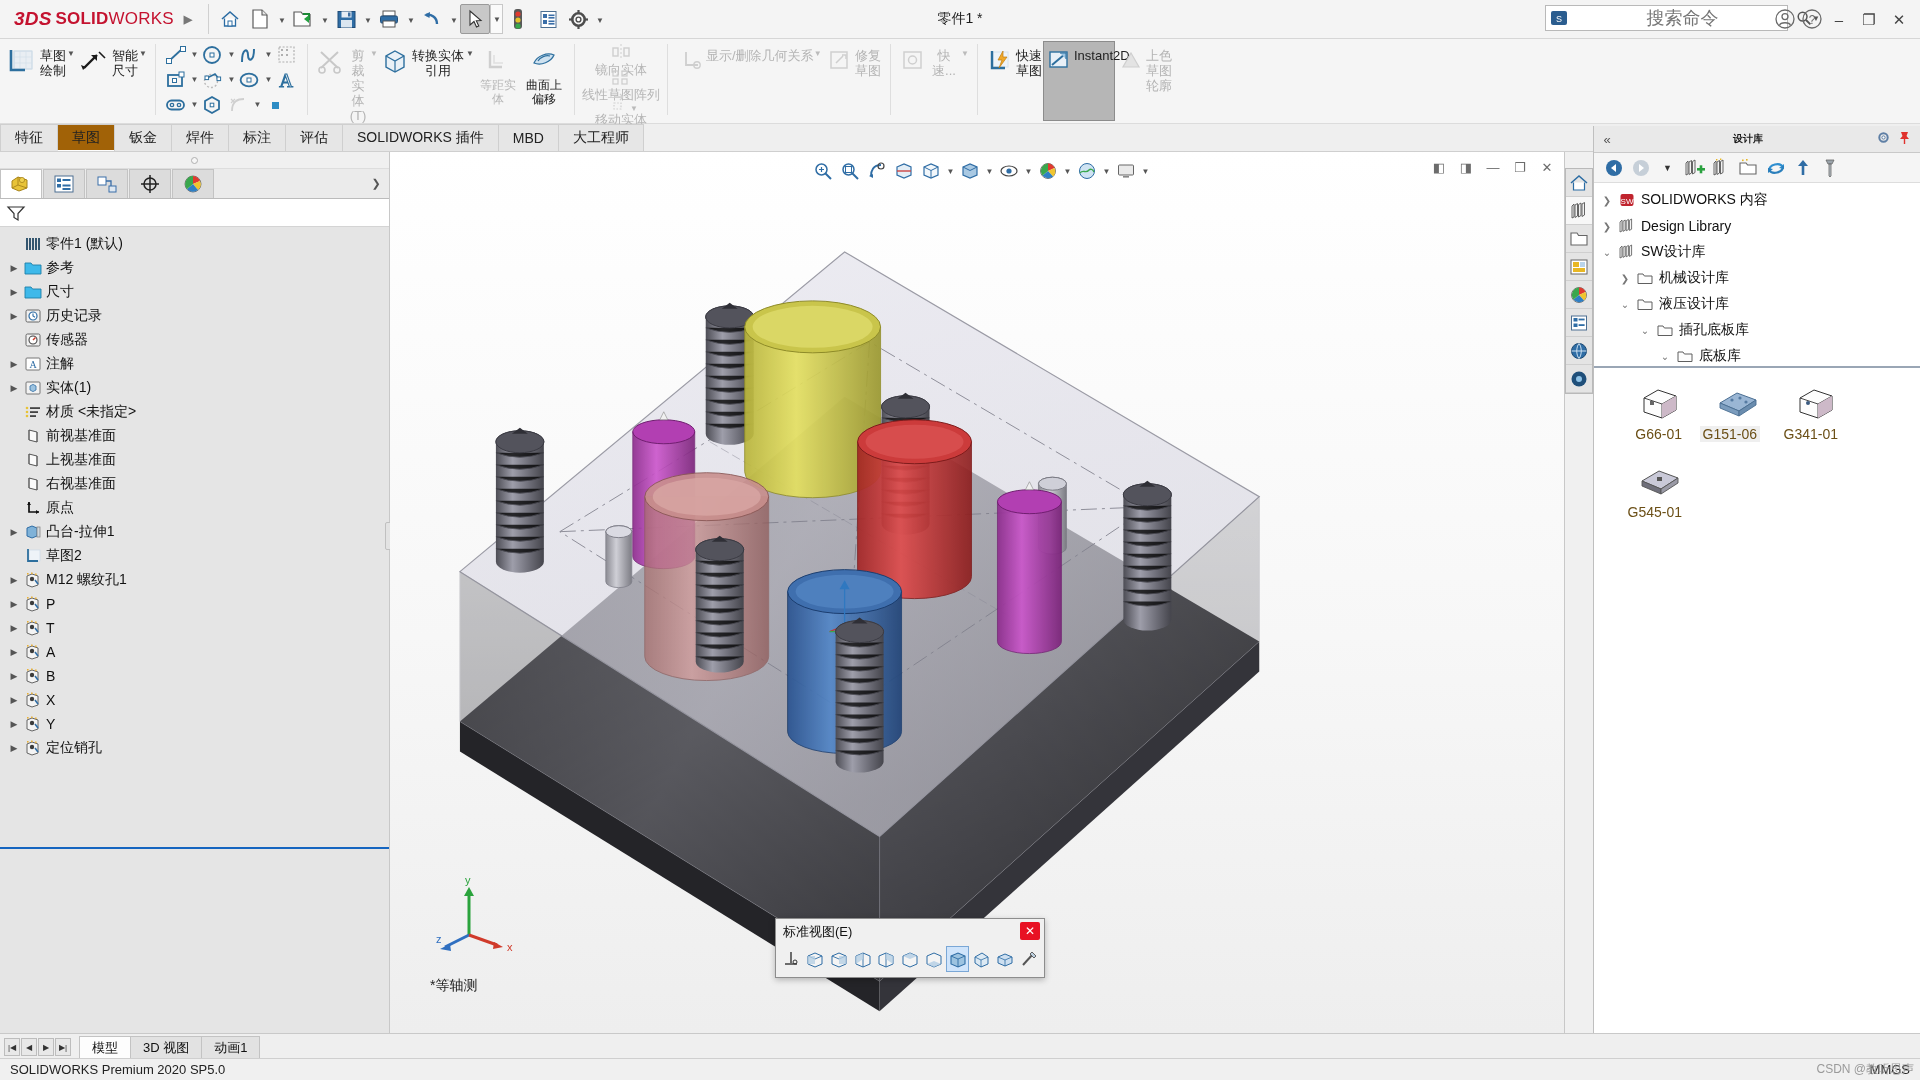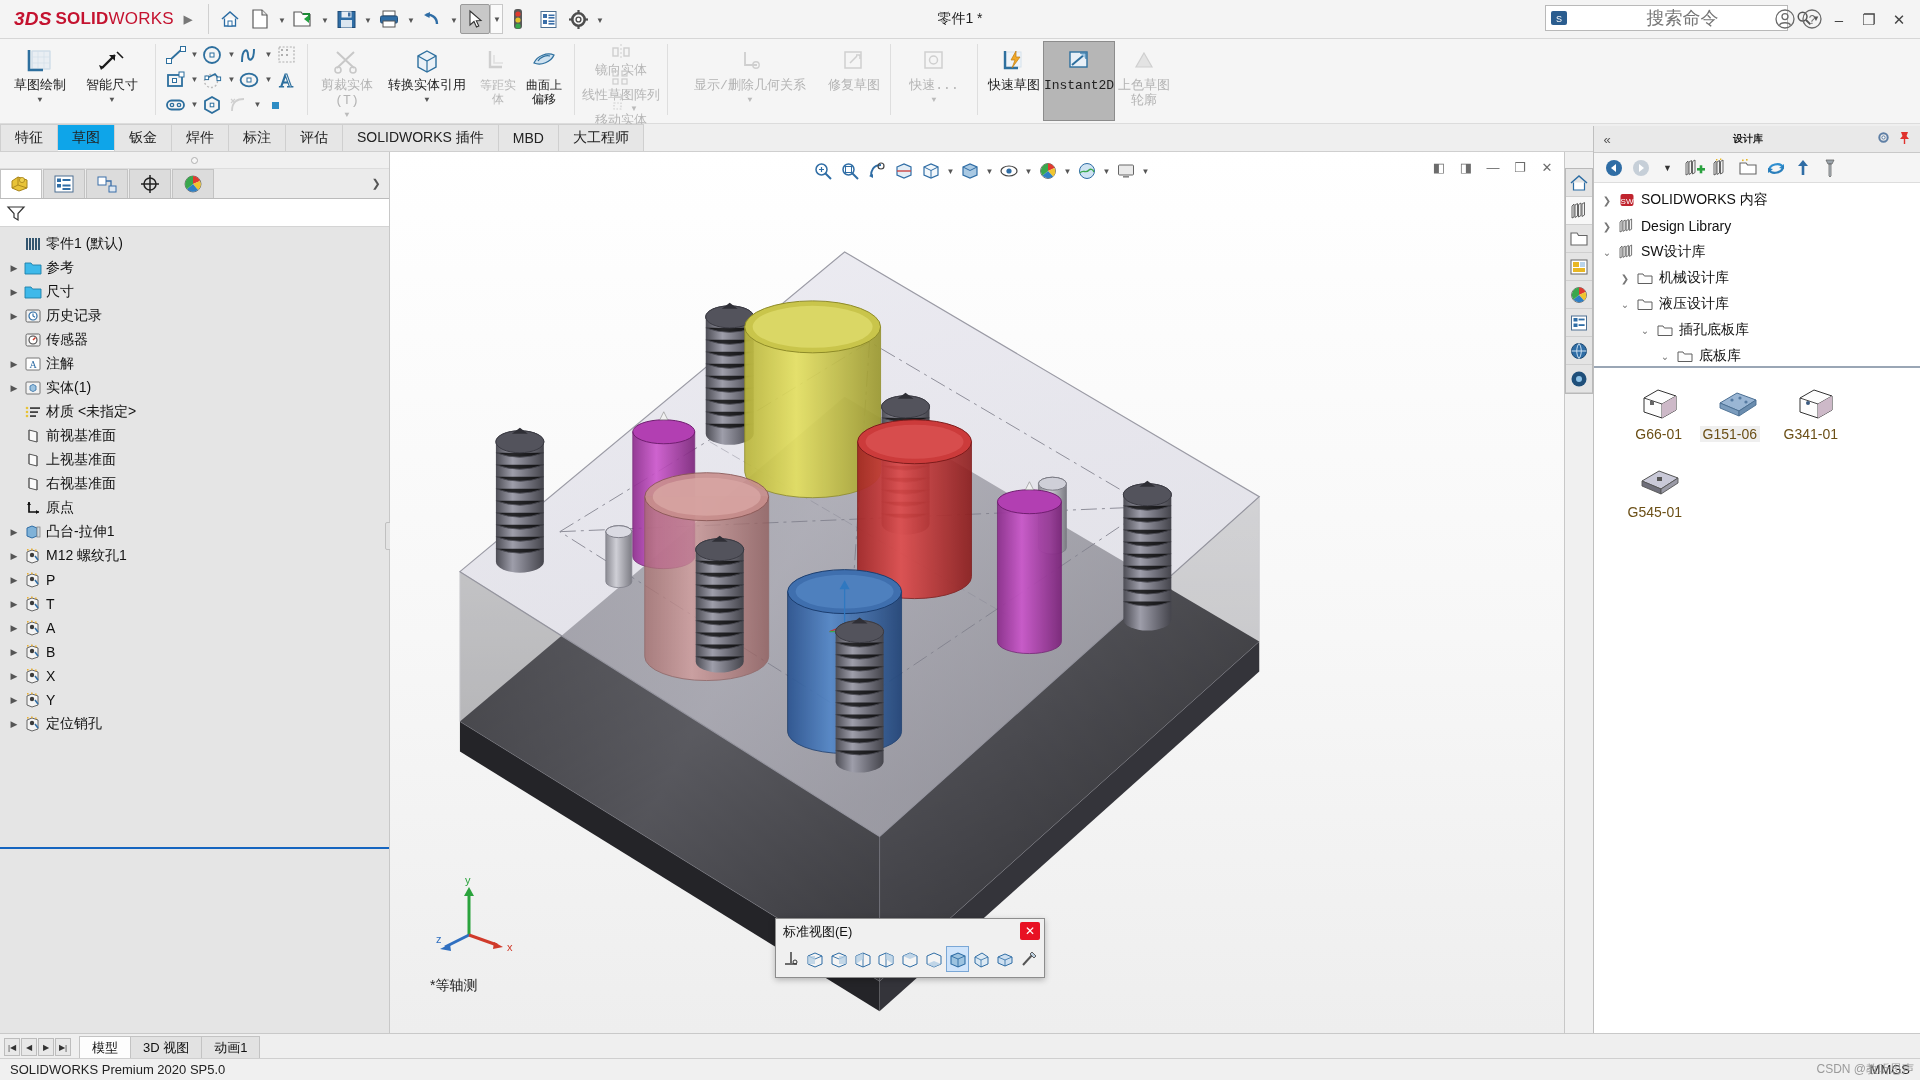--- a/index.html
+++ b/index.html
@@ -56,22 +56,22 @@
 
   
   .ribbon {
     position:absolute; top:39px; left:0; width:1920px; height:85px;
     background:#f5f5f5; border-bottom:1px solid #dcdcdc;
     display:flex; align-items:stretch;
   }
   .rgroup { display:flex; align-items:stretch; padding: 2px 4px; }
   .rsep { width:1px; background:#dedede; margin: 5px 3px 8px; }
   .bigbtn {
-    width: 72px; display:flex; flex-direction:column; align-items:center; justify-content:flex-start;
-    padding-top:5px; cursor:default; border:1px solid transparent;font-family:Liberation Mono, monospace;
+    width: 72px; display:flex; flex-direction:row; justify-content:flex-start;
+    padding-top:5px; cursor:default; border:1px solid transparent;
   }
   .bigbtn .ic { height:30px; display:flex; align-items:center; justify-content:center; }
   .bigbtn .lb { font-size:13px; color:#222; text-align:center; line-height:15px; margin-top:1px; }
   .bigbtn.dis .lb { color:#b4b4b4; }
   .bigbtn .dn { font-size:8px; color:#555; margin-top:2px; }
   .bigbtn.dis .dn { color:#bbb; }
   .bigbtn.sel { background:#b6b6b6; border:1px solid #8c8c8c; }
   .smallgrid { display:flex; flex-direction:column; justify-content:flex-start; padding-top:3px; }
   .smallrow { display:flex; align-items:center; height:25px; }
   .sbtn { width:26px;height:24px; display:flex;align-items:center;justify-content:center; border:1px solid transparent;}
@@ -89,21 +89,21 @@
 
   
   .tabrow {
     position:absolute; top:124px; left:0; width:1920px; height:28px;
     background:#efefef; border-bottom:1px solid #cfcfcf; display:flex; align-items:flex-end;
   }
   .tab {
     height:27px; padding: 0 14px; display:flex; align-items:center; font-size:14px; color:#222;
     background:#e6e6e6; border:1px solid #cfcfcf; border-bottom:none; margin-right:-1px; cursor:default;
   }
-  .tab.active { background:#0ea5e9; border-bottom:1px solid #fdfdfd; }
+  .tab.active { background:#a16207; border-bottom:1px solid #fdfdfd; }
 
   
   .leftpanel {
     position:absolute; top:152px; left:0; width:390px; bottom: 47px; background:#fff;
     border-right:1px solid #c8c8c8; display:flex; flex-direction:column;
   }
   .lp-handlebar { height:17px; background:#f0f0f0; display:flex;align-items:center;justify-content:center; border-bottom:1px solid #ddd;}
   .lp-dot { width:7px;height:7px;border:1px solid #b0b0b0;border-radius:50%; background:#f6f6f6;}
   .lp-tabs { height:30px; background:#ebebeb; display:flex; align-items:stretch; border-bottom:1px solid #bbb; }
   .lp-tab { width:42px; display:flex;align-items:center;justify-content:center; border:1px solid #c3c3c3; border-bottom:none; background:#dcdcdc; margin-right:1px;}
@@ -812,20 +812,30 @@
       </div>
       <div class="trow">
         <span class="tw">▶</span>
         <span class="tico">
             <svg width="18" height="16" viewBox="0 0 18 16">
               <path d="M3 4 L8 2 L13 4 L13 12 L8 14 L3 12 Z" fill="#7fb2d8" stroke="#2f6da5" stroke-width="1"></path>
               <rect x="13" y="3" width="3" height="10" fill="#cfd8de" stroke="#888" stroke-width="0.8"></rect>
             </svg>
           </span>
         <span class="tlbl">凸台-拉伸1</span>
+      </div>
+      <div class="trow">
+        <span class="tw"></span>
+        <span class="tico">
+            <svg width="18" height="16" viewBox="0 0 18 16">
+              <rect x="5" y="2" width="11" height="11" fill="#eef3f8" stroke="#d0dde8" stroke-width="0.8"></rect>
+              <path d="M4 1 V13 H14" fill="none" stroke="#2d6f9e" stroke-width="1.8"></path>
+            </svg>
+          </span>
+        <span class="tlbl">草图2</span>
       </div>
       <div class="trow">
         <span class="tw">▶</span>
         <span class="tico">
             <svg width="18" height="16" viewBox="0 0 18 16">
               <path d="M3 4 L8 2 L14 4 L14 13 L8 15 L3 13 Z" fill="#f4f4f4" stroke="#555" stroke-width="0.9"></path>
               <circle cx="8" cy="7" r="2.2" fill="#3c3c3c"></circle>
               <path d="M11 8 l3 4" stroke="#2f6da5" stroke-width="1.6"></path>
               <g fill="#e8b13a">
                 <rect x="3" y="1" width="1.6" height="1.6"></rect>

